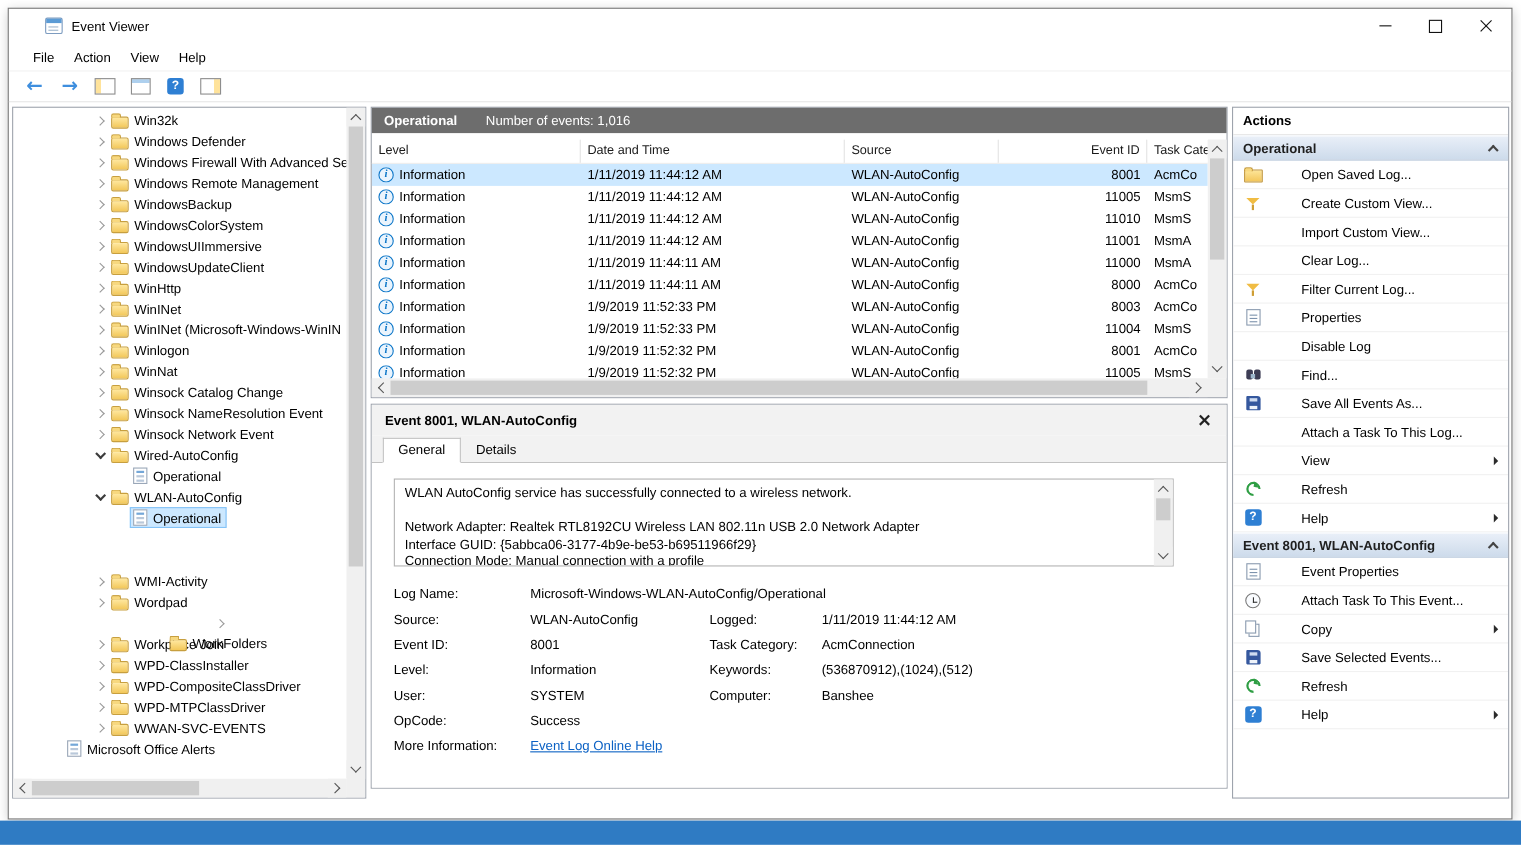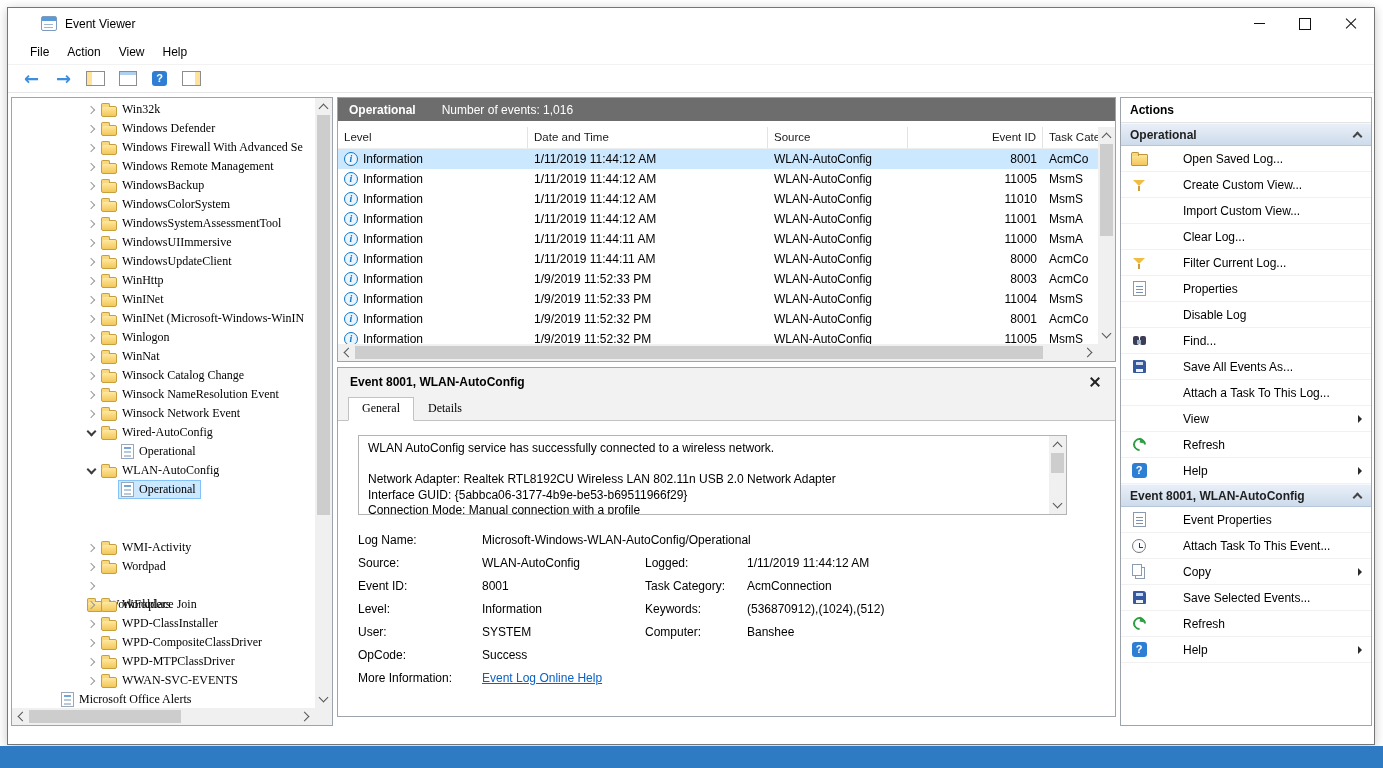--- a/index.html
+++ b/index.html
@@ -44,21 +44,21 @@
   .arr::before{content:"";width:6px;height:6px;border-top:1px solid #555;border-right:1px solid #555;}
   .arr.up{top:0;}.arr.up::before{transform:rotate(-45deg);margin-top:4px;}
   .arr.down{bottom:0;}.arr.down::before{transform:rotate(135deg);margin-bottom:4px;}
   .arr.left{left:0;}.arr.left::before{transform:rotate(-135deg);margin-left:4px;}
   .arr.right{right:0;}.arr.right::before{transform:rotate(45deg);margin-right:4px;}
   .sb-corner{position:absolute;right:0;bottom:0;width:17px;height:17px;background:#f0f0f0;}
 
   
   .tree-panel{position:absolute;left:3px;top:89px;width:322px;height:629px;border:1px solid #9ea4ad;background:#fff;}
   .tree{position:absolute;top:2px;left:0;right:17px;bottom:17px;overflow:hidden;}
-  .tree-row{height:19px;display:flex;white-space:nowrap;font-family:Liberation Serif, serif;}
+  .tree-row{height:19px;display:flex;align-items:center;white-space:nowrap;}
   .tw{width:14px;height:100%;flex:none;display:flex;align-items:center;justify-content:center;}
   .tw.k-collapsed::before{content:"";width:5px;height:5px;border-top:1px solid #9a9a9a;border-right:1px solid #9a9a9a;transform:rotate(45deg);}
   .tw.k-expanded::before{content:"";width:5px;height:5px;border-top:2px solid #3c3c3c;border-right:2px solid #3c3c3c;transform:rotate(135deg);margin-top:-3px;}
   .node{display:flex;align-items:center;gap:5px;padding:1px 4px 1px 2px;border:1px solid transparent;}
   .node.selected{background:var(--selection,#cce8ff);border-color:#84c3f7;}
   .ti{flex:none;position:relative;}
   .ti.k-folder-icon{width:16px;height:11px;background:linear-gradient(#ffe8a0,#f2c759);border:1px solid #c79f3f;border-radius:2px;margin-top:3px;}
   .ti.k-folder-icon::before{content:"";position:absolute;top:-4px;left:-1px;width:7px;height:3px;background:#f7d87f;border:1px solid #c79f3f;border-bottom:none;border-radius:2px 2px 0 0;}
   .ti.k-log-icon{width:13px;height:15px;background:#fff;border:1px solid #9aa7b8;}
   .ti.k-log-icon::before{content:"";position:absolute;left:2px;top:2px;right:2px;height:2px;background:#74a7d8;box-shadow:0 4px 0 #b9c8da,0 8px 0 #b9c8da;}
@@ -92,21 +92,21 @@
   .lv-hs{left:0;right:17px;bottom:0;}
 
   
   .detail-panel{position:absolute;left:329px;top:359px;width:779px;height:350px;border:1px solid #9ea4ad;background:#fff;}
   .detail-header{height:28px;background:#f2f2f2;display:flex;align-items:center;padding:0 12px;}
   .dh-title{font-weight:bold;}
   .dh-close{margin-left:auto;width:16px;height:16px;position:relative;}
   .dh-close::before,.dh-close::after{content:"";position:absolute;left:2px;top:7px;width:12px;height:2px;background:#222;}
   .dh-close::before{transform:rotate(45deg);}
   .dh-close::after{transform:rotate(-45deg);}
-  .tabs{height:25px;background:#f2f2f2;display:flex;align-items:flex-end;padding-left:10px;border-bottom:1px solid #c2c2c2;font-family:Liberation Serif, serif;}
+  .tabs{height:25px;background:#f2f2f2;display:flex;align-items:flex-end;padding-left:10px;border-bottom:1px solid #c2c2c2;}
   .tab{padding:3px 13px 4px;border:1px solid transparent;margin-bottom:-1px;}
   .tab.active{background:#fff;border-color:#c2c2c2;border-bottom-color:#fff;}
   .detail-body{position:absolute;top:53px;left:0;right:0;bottom:0;background:#fff;padding:14px 20px 0;}
   .desc-box{position:relative;height:80px;border:1px solid #b3b3b3;margin-right:28px;background:#fff;}
   .desc-text{position:absolute;top:0;left:0;right:17px;bottom:0;padding:5px 9px;overflow:hidden;line-height:15.5px;}
   .desc-line{min-height:15.5px;white-space:nowrap;overflow:hidden;}
   .desc-vs{top:0;right:0;bottom:0;}
   .fields{margin-top:18px;}
   .frow{display:flex;min-height:23px;align-items:flex-start;}
   .flabel{width:124px;flex:none;}
@@ -224,27 +224,20 @@
         </div>
 
         <div class="tree-row" style="padding-left: 72px;">
           <span class="tw k-collapsed"></span>
           <span class="node">
             <span class="ti k-folder-icon"></span>
             <span class="tl">WindowsColorSystem</span>
           </span>
         </div>
 
-        <div class="tree-row" style="padding-left: 72px;">
-          <span class="tw k-collapsed"></span>
-          <span class="node">
-            <span class="ti k-folder-icon"></span>
-            <span class="tl">WindowsSystemAssessmentTool</span>
-          </span>
-        </div>
 
         <div class="tree-row" style="padding-left: 72px;">
           <span class="tw k-collapsed"></span>
           <span class="node">
             <span class="ti k-folder-icon"></span>
             <span class="tl">WindowsUIImmersive</span>
           </span>
         </div>
 
         <div class="tree-row" style="padding-left: 72px;">

